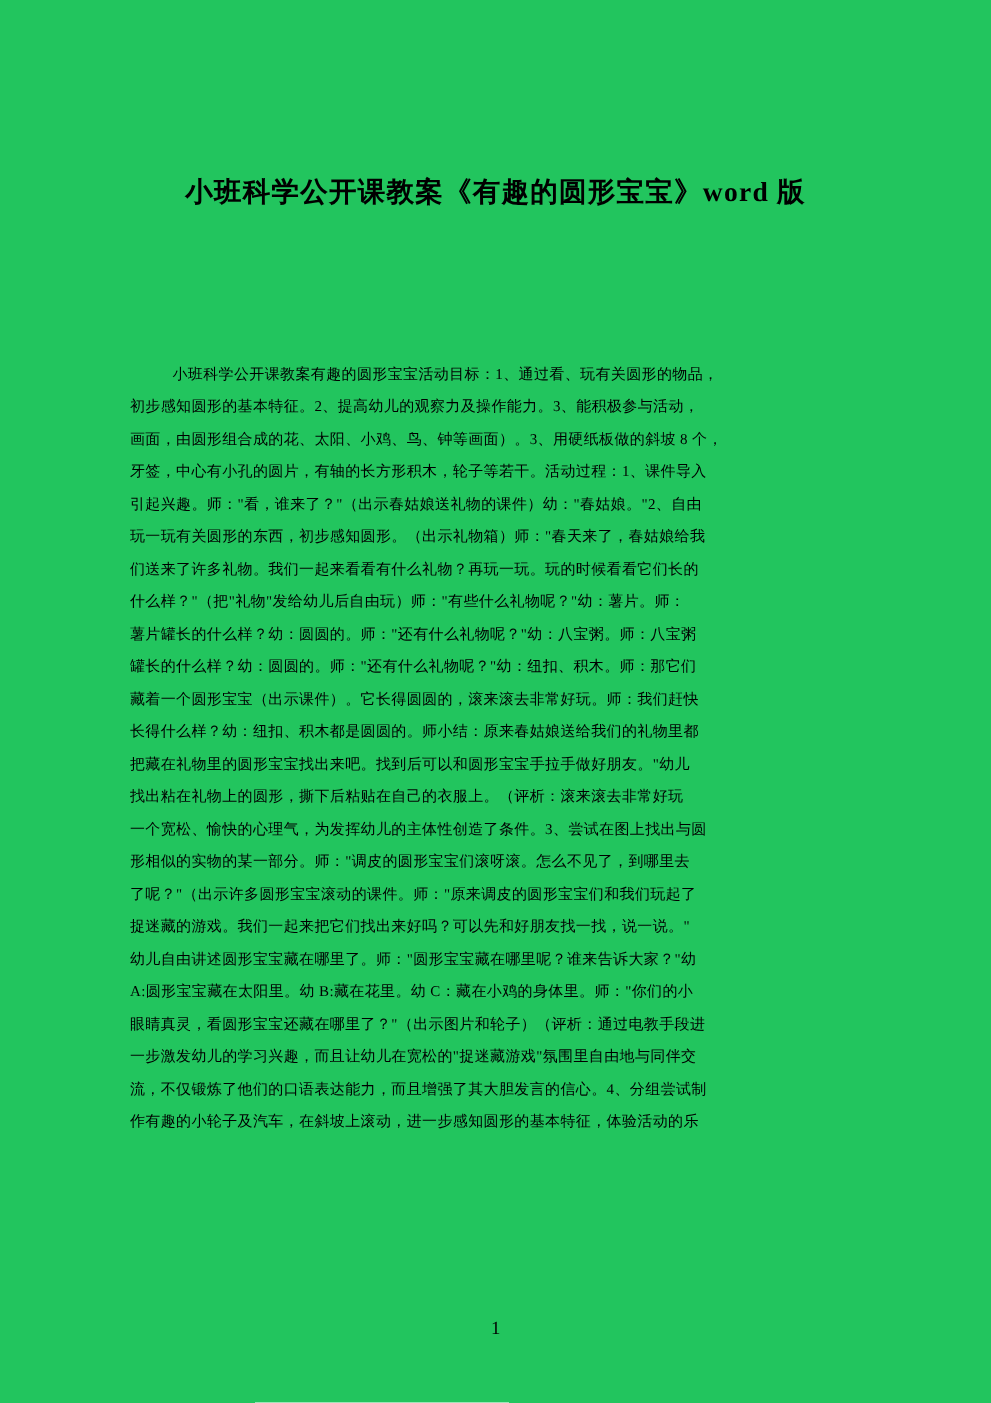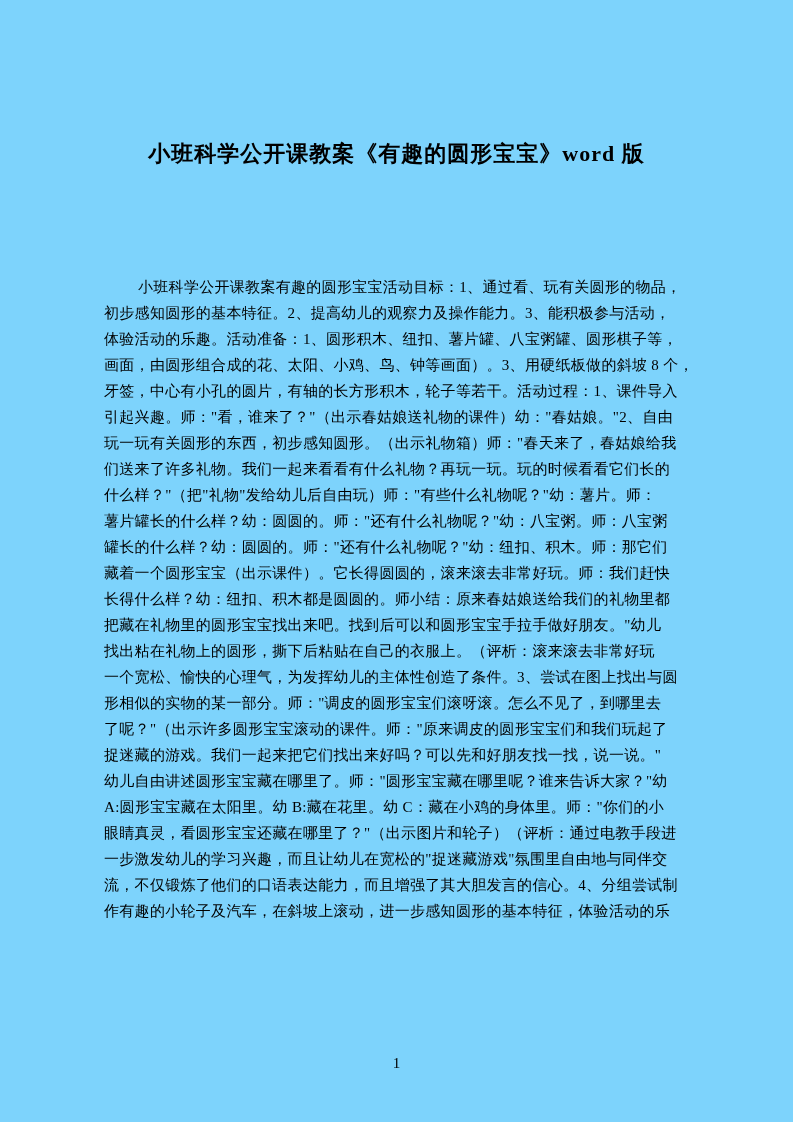--- a/index.html
+++ b/index.html
@@ -4,43 +4,43 @@
 <style>
   html, body {
     margin: 0;
     padding: 0;
     background: #ffffff;
   }
   .page {
     position: relative;
     width: 793px;
     height: 1122px;
-    background: #7dd3fc;
+    background: #22c55e;
     overflow: hidden;
     font-family: "Liberation Serif", "DejaVu Serif", serif;
     color: #000000;
   }
   .doc-title {
     position: absolute;
     top: 139px;
     left: 0;
     right: 0;
     text-align: center;
     font-size: 22px;
     font-weight: bold;
     letter-spacing: 1px;
     white-space: nowrap;
   }
   .body-text {
     position: absolute;
-    top: 274px;
+    top: 286px;
     left: 104px;
     width: 689px;            
     overflow: hidden;
-    font-size: 15px;
+    font-size: 12px;
   }
   .body-text .line {
     height: 26px;
     line-height: 26px;
     white-space: nowrap;
     overflow: hidden;
     letter-spacing: 0.3px;
   }
   .body-text .line:first-child {
     text-indent: 34px;       
@@ -57,21 +57,20 @@
 </head>
 <body>
 
 <div class="page">
 
   <div class="doc-title">小班科学公开课教案《有趣的圆形宝宝》word 版</div>
 
   <div class="body-text">
       <div class="line">小班科学公开课教案有趣的圆形宝宝活动目标：1、通过看、玩有关圆形的物品，</div>
       <div class="line">初步感知圆形的基本特征。2、提高幼儿的观察力及操作能力。3、能积极参与活动，</div>
-      <div class="line">体验活动的乐趣。活动准备：1、圆形积木、纽扣、薯片罐、八宝粥罐、圆形棋子等，</div>
       <div class="line">画面，由圆形组合成的花、太阳、小鸡、鸟、钟等画面）。3、用硬纸板做的斜坡 8 个，</div>
       <div class="line">牙签，中心有小孔的圆片，有轴的长方形积木，轮子等若干。活动过程：1、课件导入</div>
       <div class="line">引起兴趣。师："看，谁来了？"（出示春姑娘送礼物的课件）幼："春姑娘。"2、自由</div>
       <div class="line">玩一玩有关圆形的东西，初步感知圆形。（出示礼物箱）师："春天来了，春姑娘给我</div>
       <div class="line">们送来了许多礼物。我们一起来看看有什么礼物？再玩一玩。玩的时候看看它们长的</div>
       <div class="line">什么样？"（把"礼物"发给幼儿后自由玩）师："有些什么礼物呢？"幼：薯片。师：</div>
       <div class="line">薯片罐长的什么样？幼：圆圆的。师："还有什么礼物呢？"幼：八宝粥。师：八宝粥</div>
       <div class="line">罐长的什么样？幼：圆圆的。师："还有什么礼物呢？"幼：纽扣、积木。师：那它们</div>
       <div class="line">藏着一个圆形宝宝（出示课件）。它长得圆圆的，滚来滚去非常好玩。师：我们赶快</div>
       <div class="line">长得什么样？幼：纽扣、积木都是圆圆的。师小结：原来春姑娘送给我们的礼物里都</div>

